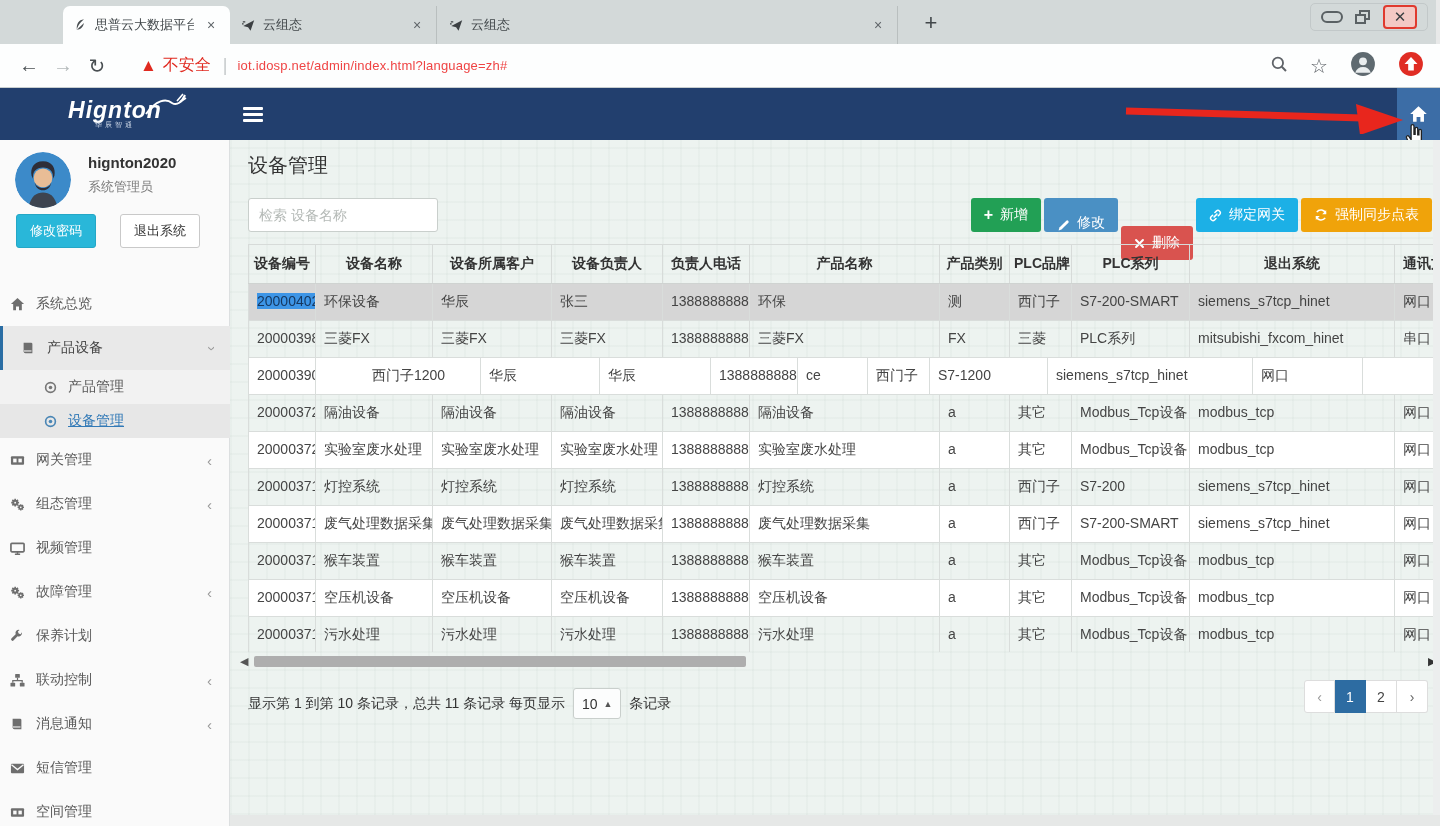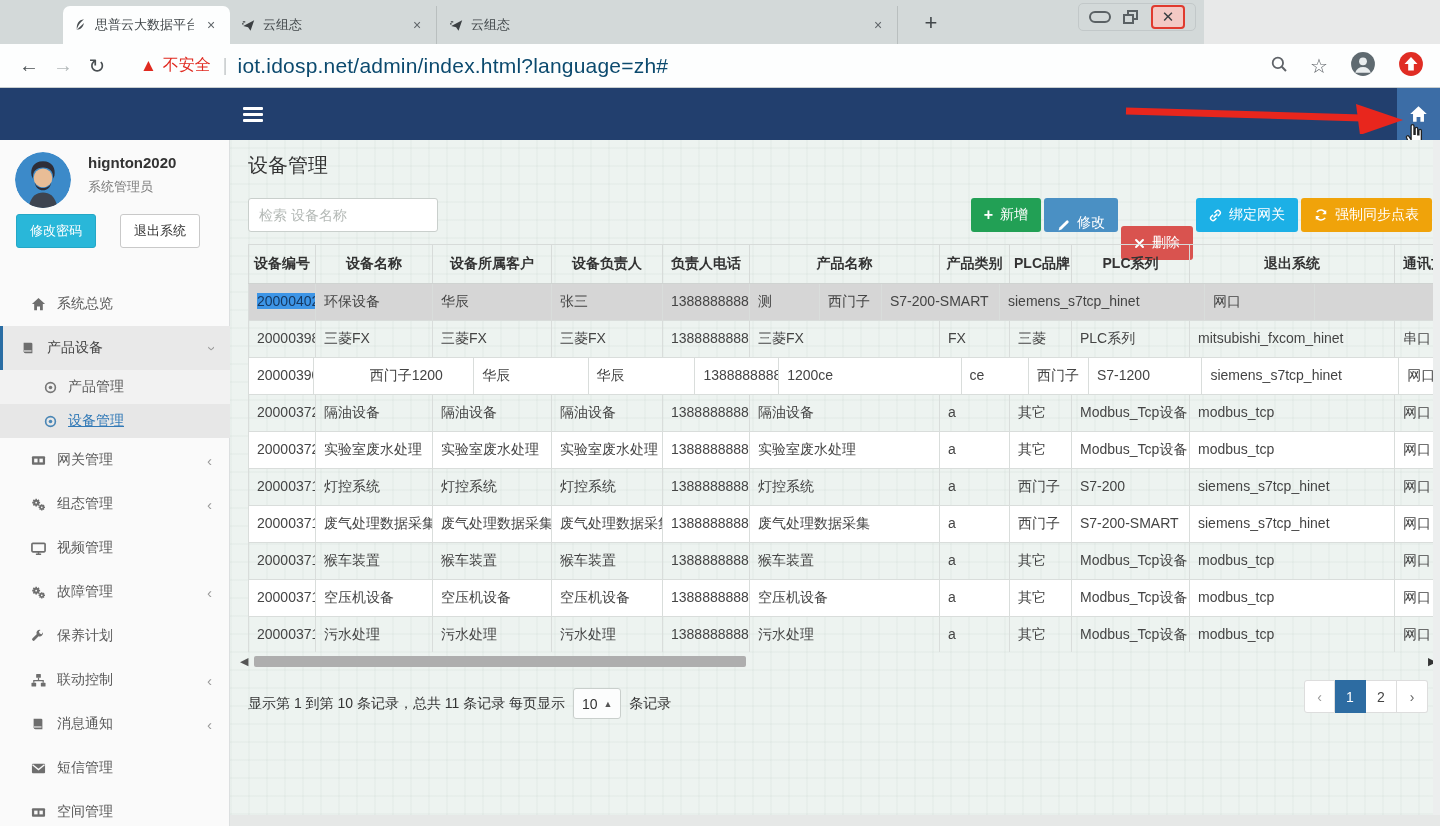--- a/index.html
+++ b/index.html
@@ -1,21 +1,21 @@
 <!DOCTYPE html>
 <html><head>
 <meta charset="utf-8">
 <style>
   * { margin:0; padding:0; box-sizing:border-box; }
   html,body { width:1440px; height:826px; overflow:hidden; }
   body { font-family:"Liberation Sans","DejaVu Sans",sans-serif; background:#e8e9e9; }
   .screen { position:relative; width:1440px; height:826px; overflow:hidden; }
 
   
-  .tabstrip { position:absolute; left:0; top:0; width:1204px; height:44px; background:#d3d9d9; }
+  .tabstrip { position:absolute; left:0; top:0; width:1436px; height:44px; background:#d3d9d9; }
   .tab { position:absolute; top:6px; height:38px; display:flex; align-items:center; padding:0 10px; font-size:13px; color:#41474a; }
   .tab .ticon { margin-right:8px; display:inline-flex; }
   .tab .ttitle { flex:1; overflow:hidden; white-space:nowrap; }
   .tab .tclose { margin-left:8px; color:#5f6569; font-size:14px; width:18px; height:18px; line-height:18px; text-align:center; border-radius:3px; }
   .tab.active { background:#fdfefe; border-radius:7px 7px 0 0; }
   .tab.inactive { border-right:1px solid #b9bfbf;justify-content:space-between; }
   .tab1 { left:63px; width:167px; }
   .tab2 { left:232px; width:205px; }
   .tab3 { left:440px; width:458px; }
   .newtab { position:absolute; left:916px; top:10px; width:30px; height:28px; font-size:22px; color:#41474a; text-align:center; line-height:26px; border-radius:4px; }
@@ -25,21 +25,21 @@
   .wrest i { position:absolute; width:11px; height:10px; border:2px solid #5a6164; background:transparent; display:block; }
   .wrest i:nth-child(1){ left:4px; top:0; } .wrest i:nth-child(2){ left:0; top:4px; background:#d3d9d9; }
   .wclose { width:34px; height:24px; background:#f4c9c4; border:2px solid #e03a2e; border-radius:4px; color:#3a3f42; font-weight:bold; font-size:15px; text-align:center; line-height:20px; }
 
   .addressbar { position:absolute; left:0; top:44px; width:1440px; height:44px; background:#fdfefe; border-bottom:1px solid #c9cfd0; display:flex; align-items:center; }
   .navbtn { font-size:20px; color:#494f52; width:34px; text-align:center; }
   .navbtn.disabled { color:#b3b9ba; }
   .secwarn { display:flex; align-items:center; margin-left:26px; color:#e02a20; font-size:16px; }
   .secwarn .wtri { margin-right:6px; font-size:17px; }
   .urldivider { color:#c4c9ca; margin:0 10px 0 12px; font-size:18px; }
-  .urltext { font-size:21px; color:#0c4a6e; letter-spacing:.2px; }
+  .urltext { font-size:13px; color:#ef4444; letter-spacing:.2px; }
   .abar-right { margin-left:auto; display:flex; align-items:center; gap:22px; padding-right:16px; }
   .star { font-size:20px; color:#5f6368; }
 
   
   .navbar { position:absolute; left:0; top:88px; width:1440px; height:52px; background:#223f6e; }
   .logo { position:absolute; left:0; top:0; width:230px; height:52px; display:flex; flex-direction:column; align-items:center; justify-content:center; }
   .logo .lt { color:#fff; font-size:23px; font-weight:bold; font-style:italic; letter-spacing:1px; line-height:22px; }
   .logo .ls { color:#cfd9e8; font-size:7px; letter-spacing:3px; margin-top:-1px; }
   .logo svg { position:absolute; right:42px; top:4px; }
   .hamburger { position:absolute; left:243px; top:15px; width:20px; height:22px; display:flex; flex-direction:column; justify-content:center; gap:3px; }
@@ -52,21 +52,21 @@
   
   .sidebar { position:absolute; left:0; top:140px; width:230px; height:686px; background:#fafafa; border-right:1px solid #dcdfe0; }
   .userpanel { position:relative; height:100px; }
   .avatar { position:absolute; left:15px; top:12px; width:56px; height:56px; border-radius:50%; overflow:hidden; }
   .uname { position:absolute; left:88px; top:14px; font-size:15px; font-weight:bold; color:#333; }
   .urole { position:absolute; left:88px; top:38px; font-size:13px; color:#7b7b7b; }
   .ubtns { position:absolute; left:0; top:74px; width:230px; display:flex; gap:24px; padding-left:16px; }
   .btn-pwd { background:#29b7d9; color:#fff; border:1px solid #24a7c6; font-size:13px; padding:7px 13px; border-radius:3px; }
   .btn-logout { background:#fff; color:#333; border:1px solid #c9c9c9; font-size:13px; padding:7px 13px; border-radius:3px; }
   .menu { position:absolute; left:0; top:142px; width:230px; }
-  .mi { position:relative; height:44px; display:flex; align-items:center; padding-left:31px; color:#5a5a5a; font-size:14px; }
+  .mi { position:relative; height:44px; display:flex; align-items:center; padding-left:10px; color:#5a5a5a; font-size:14px; }
   .mi .micon { width:26px; color:#6e6e6e; display:inline-flex; }
   .mi .chev { position:absolute; right:18px; color:#999; font-size:15px; }
   .chev.down { display:inline-block; transform:rotate(-90deg); }
   .mi.active { background:#e9e9e9; border-left:3px solid #2a6da4; padding-left:18px; color:#444; }
   .submenu { background:#f2f2f2; }
   .smi { height:34px; display:flex; align-items:center; padding-left:44px; font-size:14px; color:#5a5a5a; }
   .smi .micon { width:24px; color:#777; display:inline-flex; }
   .smi.active { background:#e7e7e7; color:#337ab7; }
   .smi.active .lbl { text-decoration:underline; color:#337ab7; }
   .smi.active .micon { color:#4a86b5; }
@@ -188,20 +188,28 @@
       <span>
         <svg width="26" height="26" viewBox="0 0 24 24">
             <circle cx="12" cy="12" r="11" fill="#e02d24"></circle>
             <path d="M12 5.5 L18 12 H14.6 V18 H9.4 V12 H6 Z" fill="#fff"></path>
           </svg>
       </span>
     </span>
   </div>
 
   <div class="navbar">
+    <div class="logo">
+      <svg width="44" height="24" viewBox="0 0 44 24">
+          <path d="M2 22 C12 8 22 6 28 11 C33 14 38 10 41 3" stroke="#fff" fill="none" stroke-width="2"></path>
+          <path d="M33 9 l6-7 M36 10 l6-4" stroke="#fff" stroke-width="1.6"></path>
+        </svg>
+      <span class="lt">Hignton</span>
+      <span class="ls">华辰智通</span>
+    </div>
     <div class="hamburger">
         <i></i>
         <i></i>
         <i></i>
       </div>
     <div class="home-btn">
       <svg width="19" height="19" viewBox="0 0 16 16">
           <path d="M8 1 L15 7.5 H12.6 V14 H9.6 V10 H6.4 V14 H3.4 V7.5 H1 Z" fill="#fff"></path>
         </svg>
     </div>
@@ -437,20 +445,21 @@
             <div class="th" style="width: 118px;">PLC系列</div>
             <div class="th" style="width: 205px;">退出系统</div>
             <div class="th left" style="width: 110px;">通讯方式</div>
           </div>
           <div class="trow sel">
             <div class="td" style="width: 68px;"><span class="textsel">200004029</span></div>
             <div class="td" style="width: 117px;">环保设备</div>
             <div class="td" style="width: 119px;">华辰</div>
             <div class="td" style="width: 111px;">张三</div>
             <div class="td" style="width: 87px;">13888888888</div>
+            <div class="td" style="width: 190px;">环保</div>
             <div class="td" style="width: 70px;">测</div>
             <div class="td" style="width: 62px;">西门子</div>
             <div class="td" style="width: 118px;">S7-200-SMART</div>
             <div class="td" style="width: 205px;">siemens_s7tcp_hinet</div>
             <div class="td" style="width: 110px;">网口</div>
           </div>
           <div class="trow">
             <div class="td" style="width: 68px;">200003981</div>
             <div class="td" style="width: 117px;">三菱FX</div>
             <div class="td" style="width: 119px;">三菱FX</div>
@@ -462,21 +471,20 @@
             <div class="td" style="width: 118px;">PLC系列</div>
             <div class="td" style="width: 205px;">mitsubishi_fxcom_hinet</div>
             <div class="td" style="width: 110px;">串口</div>
           </div>
           <div class="trow">
             <div class="td" style="width: 68px;">200003900</div>
             <div class="td" style="width: 117px; margin-left: 48px;">西门子1200</div>
             <div class="td" style="width: 119px;">华辰</div>
             <div class="td" style="width: 111px;">华辰</div>
             <div class="td" style="width: 87px;">13888888888</div>
-            <div class="td" style="width: 190px;">1200ce</div>
             <div class="td" style="width: 70px;">ce</div>
             <div class="td" style="width: 62px;">西门子</div>
             <div class="td" style="width: 118px;">S7-1200</div>
             <div class="td" style="width: 205px;">siemens_s7tcp_hinet</div>
             <div class="td" style="width: 110px;">网口</div>
           </div>
           <div class="trow">
             <div class="td" style="width: 68px;">200003721</div>
             <div class="td" style="width: 117px;">隔油设备</div>
             <div class="td" style="width: 119px;">隔油设备</div>

